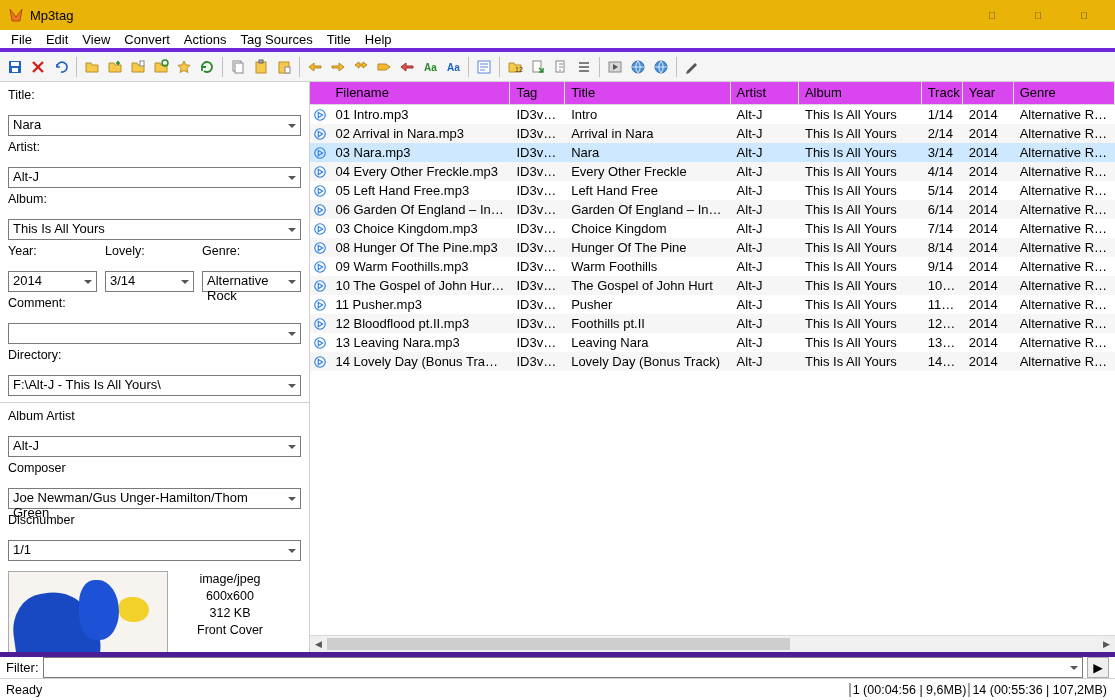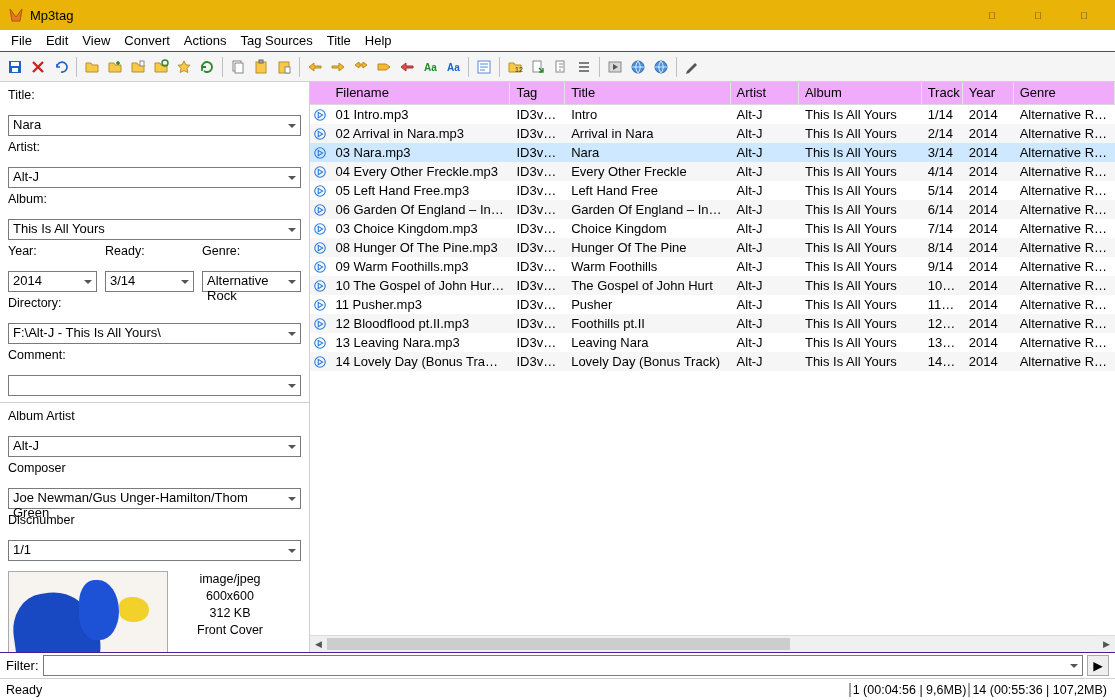--- a/index.html
+++ b/index.html
@@ -32,21 +32,21 @@
   font-size: 10px; color: #333;
 }
 
 
 .menubar {
   height: 22px;
   display: flex;
   align-items: center;
   padding: 0 4px;
   font-size: 13px;
-  border-bottom: 1px solid #6d28d9;
+  border-bottom: 4px solid #6d28d9;
 }
 .menubar .menuitem { padding: 2px 7px; cursor: default; }
 
 
 .toolbar {
   height: 30px;
   display: flex;
   align-items: center;
   padding: 2px 4px;
   gap: 1px;
@@ -120,21 +120,21 @@
   display: flex;
   flex-direction: column;
   min-width: 0;
   background: #fff;
   font-size: 13px;
 }
 .filelist .header {
   display: flex;
   height: 23px;
   border-bottom: 1px solid #d9d9d9;
-  background: #f0abfc;
+  background: #d946ef;
 }
 .filelist .header .col {
   border-right: 1px solid #e4e4e4;
   padding: 3px 6px;
   font-size: 13px;
   overflow: hidden; white-space: nowrap;
 }
 .filelist .rows { flex: 1; overflow: hidden; }
 .filelist .row {
   display: flex;
@@ -168,21 +168,21 @@
 .hscroll .arrow { width: 17px; display:flex; align-items:center; justify-content:center; color:#555; font-size:9px; background:#efefef; }
 .hscroll .track { flex:1; position:relative; }
 .hscroll .thumb { position:absolute; left:0; top:2px; bottom:2px; width:60%; background:#cdcdcd; }
 
 
 .filterbar {
   height: 26px;
   display: flex;
   align-items: center;
   padding: 2px 6px;
-  border-top: 1px solid #4c1d95;
+  border-top: 5px solid #4c1d95;
   gap: 4px;
 }
 .filterbar label { font-size: 13px; }
 .filterbar .combo { flex:1; }
 .filterbar .go {
   width: 22px; height: 21px;
   border: 1px solid #aaa;
   display:flex; align-items:center; justify-content:center;
   background:#efefef;
 }
@@ -408,35 +408,35 @@
     <div class="field">
         <label>Album:</label>
         <div class="combo">This Is All Yours</div>
       </div>
     <div class="fieldrow">
       <div class="field small">
           <label>Year:</label>
           <div class="combo">2014</div>
         </div>
       <div class="field small">
-          <label>Ready:</label>
+          <label>Lovely:</label>
           <div class="combo">3/14</div>
         </div>
       <div class="field">
           <label>Genre:</label>
           <div class="combo">Alternative Rock</div>
         </div>
     </div>
     <div class="field">
+        <label>Comment:</label>
+        <div class="combo"></div>
+      </div>
+    <div class="field">
         <label>Directory:</label>
         <div class="combo">F:\Alt-J - This Is All Yours\</div>
-      </div>
-    <div class="field">
-        <label>Comment:</label>
-        <div class="combo"></div>
       </div>
     <div style="height:1px;background:#d0d0d0;margin:6px -8px"></div>
     <div class="field">
         <label>Album Artist</label>
         <div class="combo">Alt-J</div>
       </div>
     <div class="field">
         <label>Composer</label>
         <div class="combo">Joe Newman/Gus Unger-Hamilton/Thom Green</div>
       </div>

